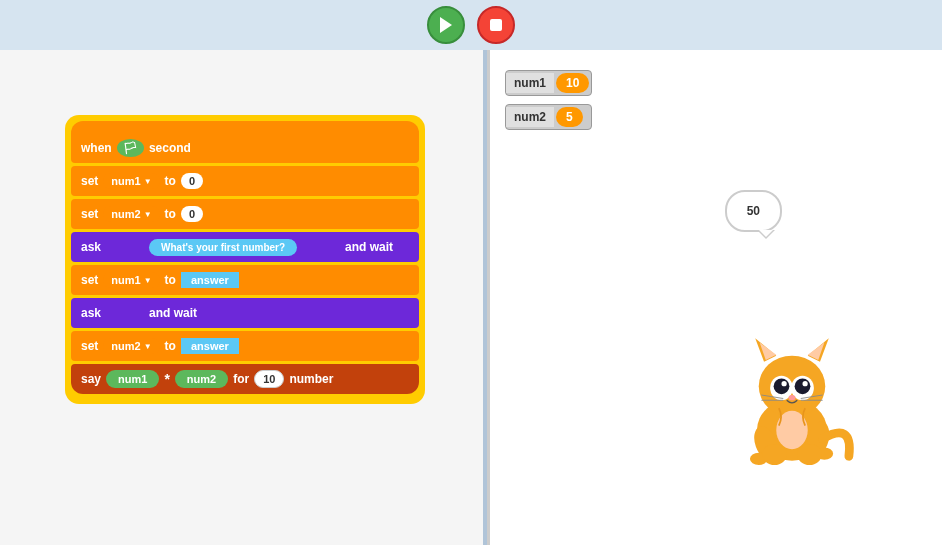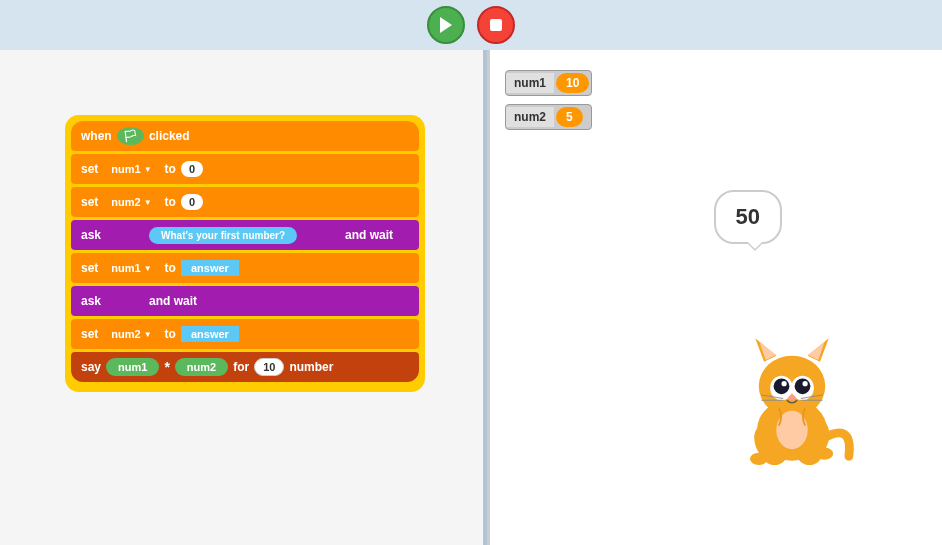--- a/index.html
+++ b/index.html
@@ -107,21 +107,21 @@
 
     
     .speech-bubble {
       position: absolute;
       top: 140px;
       right: 160px;
       background: white;
       border: 2px solid #ccc;
       border-radius: 20px;
       padding: 12px 20px;
-      font-size: 22px;
+      font-size: 12px;
       font-weight: bold;
       color: #333;
     }
     .speech-bubble::after {
       content: '';
       position: absolute;
       bottom: -18px;
       left: 30px;
       border: 9px solid transparent;
       border-top-color: #ccc;
@@ -162,21 +162,21 @@
       padding: 6px 10px;
       border-radius: 8px;
       font-size: 12px;
       font-weight: bold;
       color: white;
       position: relative;
       min-height: 30px;
     }
 
     .block-orange { background: #ff8c00; }
-    .block-blue { background: #a21caf; gap: 48px; }
+    .block-blue { background: #6d28d9; gap: 48px; }
     .block-purple { background: #c2410c; }
 
     .block-label {
       color: white;
       font-size: 12px;
       font-weight: bold;
     }
 
     .input-pill {
       background: white;
@@ -318,24 +318,24 @@
 
         <line x1="14" y1="38" x2="25" y2="40" stroke="#333" stroke-width="0.8"></line>
         <line x1="14" y1="41" x2="25" y2="41.5" stroke="#333" stroke-width="0.8"></line>
         <line x1="35" y1="40" x2="46" y2="38" stroke="#333" stroke-width="0.8"></line>
         <line x1="35" y1="41.5" x2="46" y2="41" stroke="#333" stroke-width="0.8"></line>
       </svg>
     </div>
 
     <div class="blocks-outer" style="position:absolute;top:65px;left:65px;width:360px;">
 
-      <div class="block block-orange" style="border-radius:12px 12px 4px 4px; padding-top:6px;">
+      <div class="block block-orange" style="border-radius:12px 12px 4px 4px; padding-top:18px;">
         <span class="block-label">when</span>
         <span style="background:#5cb85c;border-radius:50%;padding:2px 6px;font-size:12px;">🏳</span>
-        <span class="block-label">clicked</span>
+        <span class="block-label">second</span>
       </div>
 
       <div class="block block-orange" style="border-radius:4px;margin-top:1px;">
         <span class="block-label">set</span>
         <span class="dropdown-pill">num1</span>
         <span class="block-label">to</span>
         <span class="input-pill">0</span>
       </div>
 
       <div class="block block-orange" style="border-radius:4px;margin-top:1px;">

